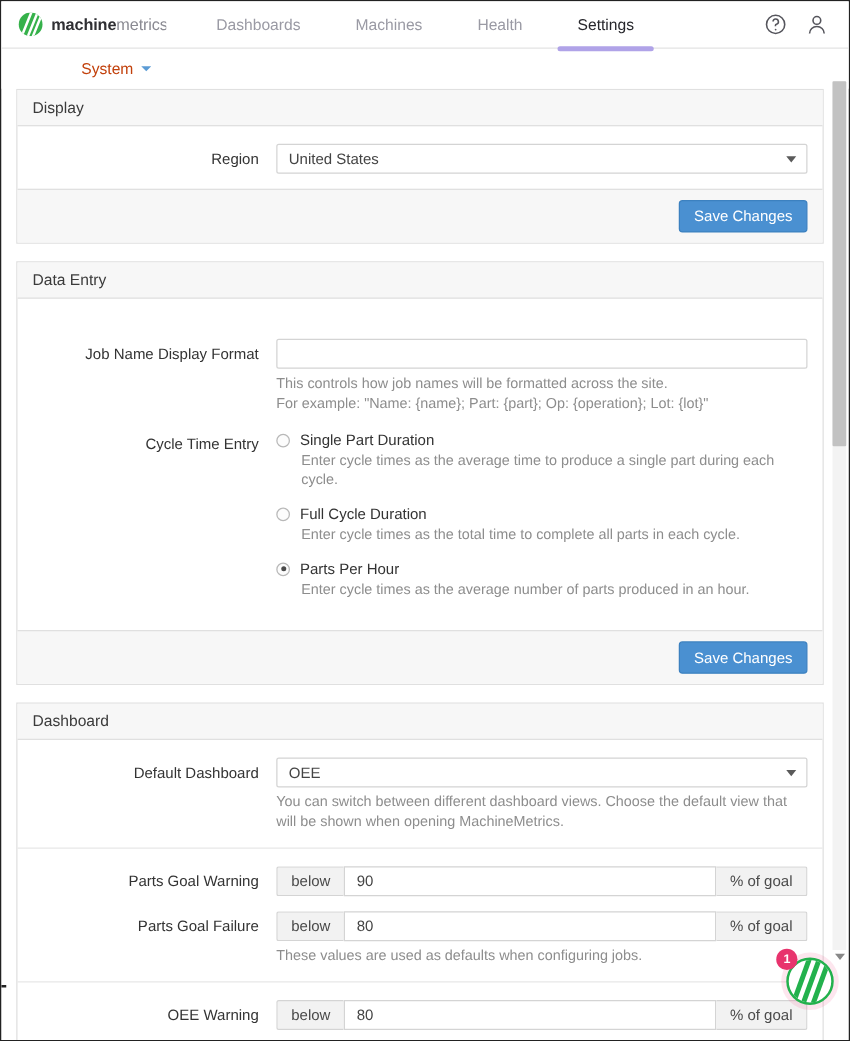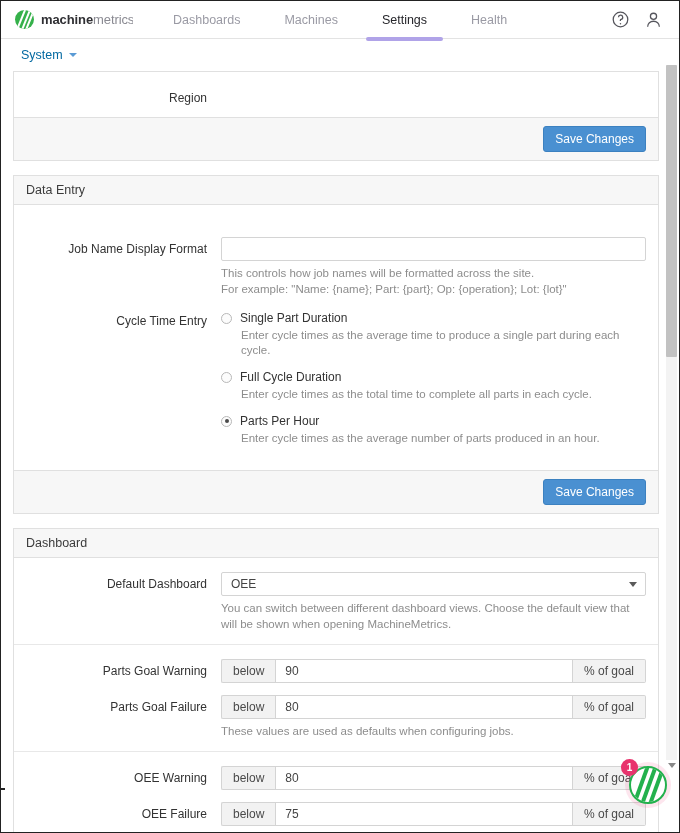--- a/index.html
+++ b/index.html
@@ -98,23 +98,23 @@
 
   
   .crumbbar {
     height: 32px;
     display: flex; align-items: center;
     padding-left: 20px;
     background: #ffffff;
   }
   .crumb {
     font-size: 12.5px;
-    color: #0369a1;
-    cursor: pointer;
-    display: flex; align-items: center; gap: 6px;
+    color: #c2410c;
+    cursor: pointer;
+    display: flex; align-items: center; gap: 6px; margin-left: 44px;
   }
   .caret {
     width: 0; height: 0;
     border-left: 4px solid transparent;
     border-right: 4px solid transparent;
     border-top: 4px solid #5b9bd5;
     display: inline-block;
   }
 
   
@@ -356,22 +356,22 @@
           <i></i>
           <i></i>
           <i></i>
         </span>
       <span class="brand-text"><span class="b1">machine</span><span class="b2">metrics</span></span>
     </div>
 
     <div class="nav">
       <div class="nav-item">Dashboards</div>
       <div class="nav-item">Machines</div>
+      <div class="nav-item">Health</div>
       <div class="nav-item active">Settings</div>
-      <div class="nav-item">Health</div>
     </div>
 
     <div class="nav-icons">
       <span class="ic">
         <svg viewBox="0 0 24 24" fill="none" stroke="currentColor" stroke-width="1.6">
           <circle cx="12" cy="12" r="9.2"></circle>
           <path d="M9.4 9.2a2.7 2.7 0 1 1 3.3 2.7c-.6.2-.9.7-.9 1.4v.6"></path>
           <circle cx="12" cy="17.3" r="0.9" fill="currentColor" stroke="none"></circle>
         </svg>
       </span>
@@ -387,23 +387,30 @@
   <div class="crumbbar">
     <span class="crumb">
       <span>System</span>
       <span class="caret"></span>
     </span>
   </div>
 
   <div class="scroll-area">
 
     <div class="panel">
+      <div class="panel-head">Display</div>
       <div class="panel-body">
         <div class="frow">
           <div class="flabel">Region</div>
+          <div class="fctl">
+            <div class="sel">
+              <span>United States</span>
+              <span class="arw"></span>
+            </div>
+          </div>
         </div>
       </div>
       <div class="panel-foot">
         <button class="btn-primary">Save Changes</button>
       </div>
     </div>
 
     <div class="panel">
       <div class="panel-head">Data Entry</div>
       <div class="panel-body">

